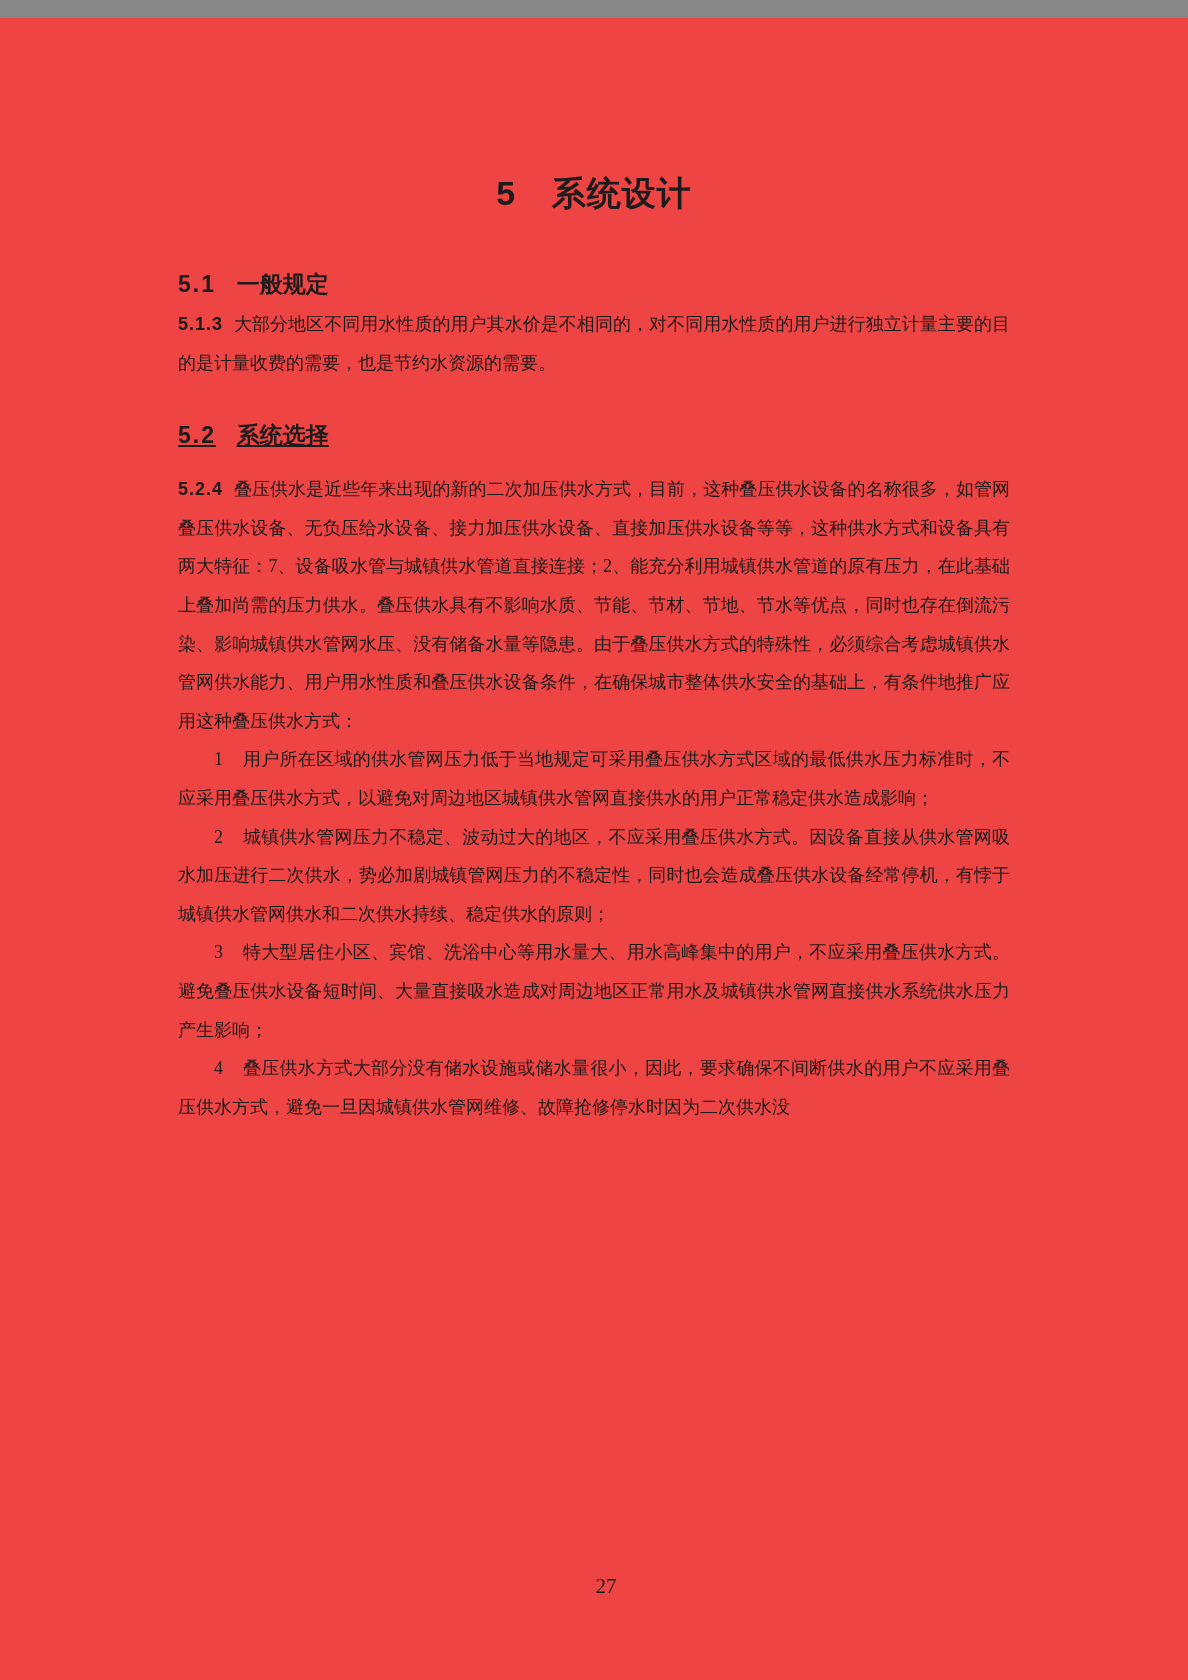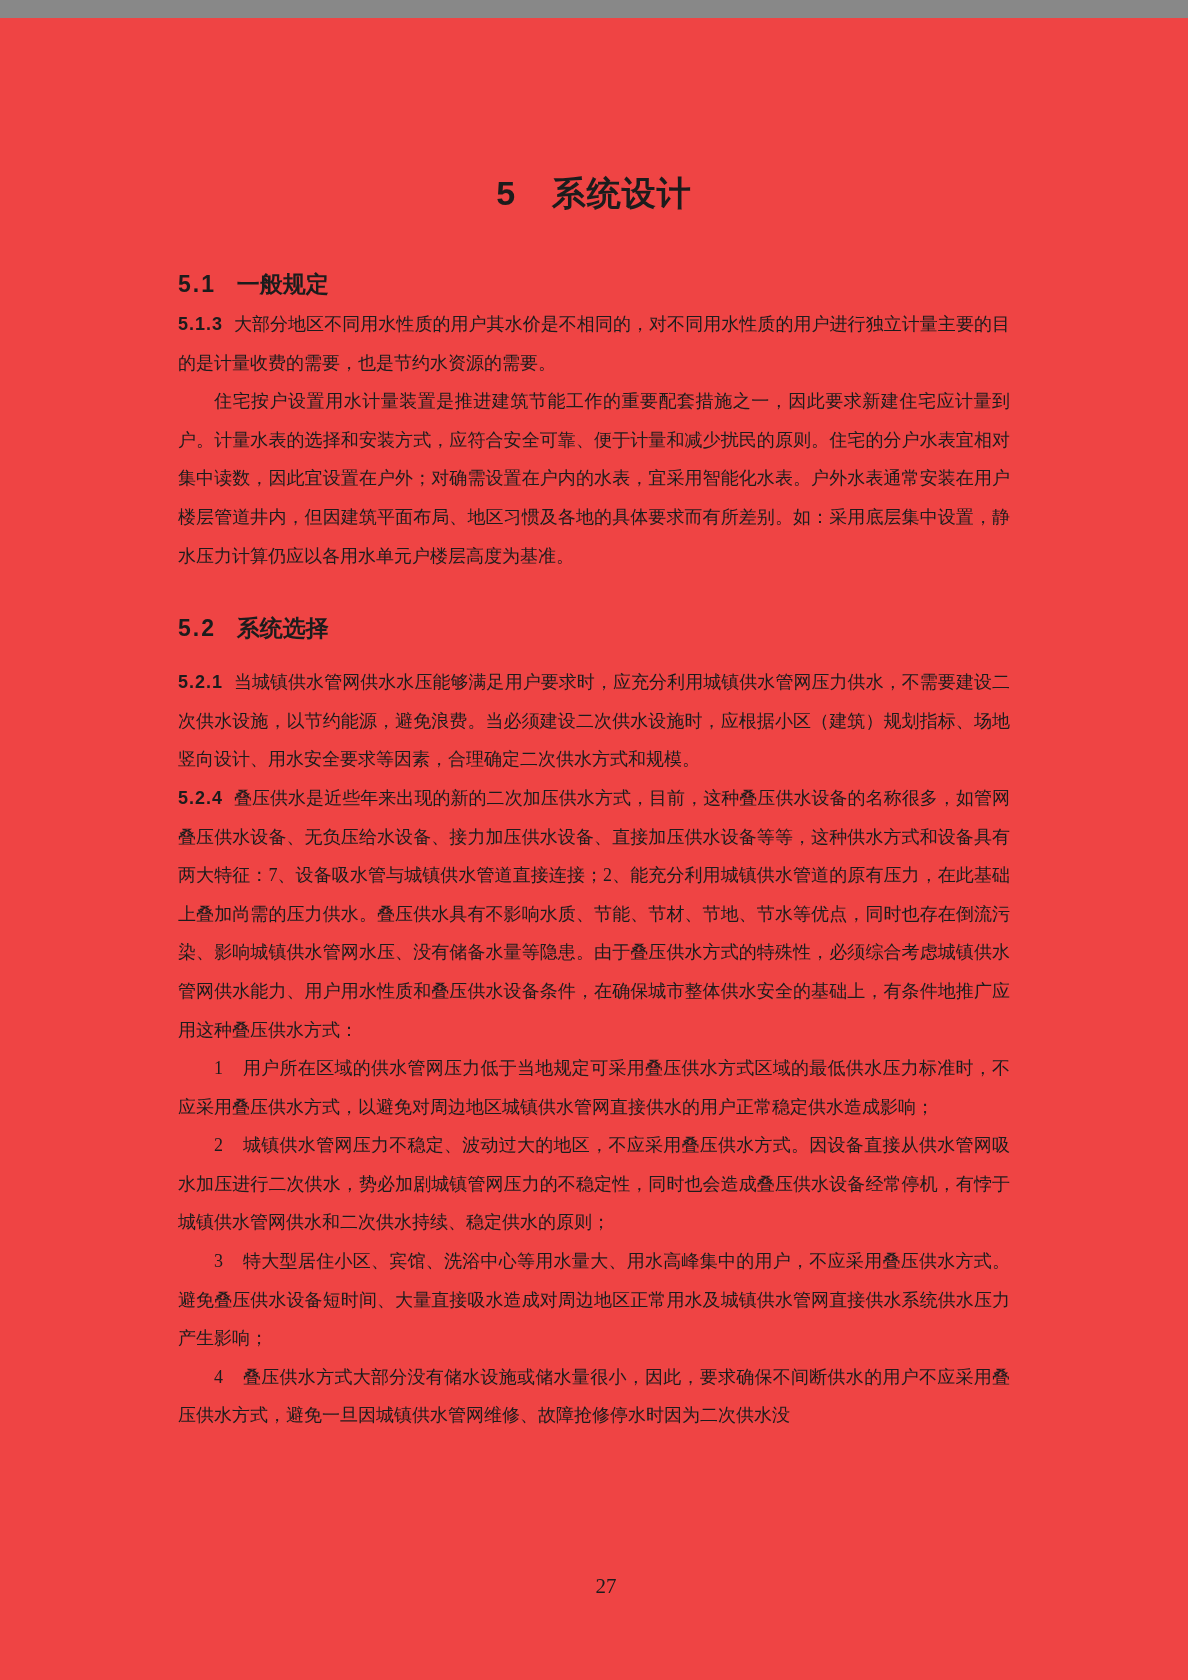--- a/index.html
+++ b/index.html
@@ -30,21 +30,21 @@
   .section-heading {
     text-align: left;
     font-family: "Liberation Sans", "DejaVu Sans", sans-serif;
     font-weight: bold;
     font-size: 23px;
     line-height: 1;
   }
   .section-heading .sec-num { margin-right: 0.9em; letter-spacing: 2px; }
   #heading-5-1 { margin-top: 63px; }
   #body-5-1 { margin-top: 9px; }
-  #heading-5-2 { margin-top: 42px; }
+  #heading-5-2 { margin-top: 42px; text-decoration: underline; }
   #body-5-2 { margin-top: 23px; }
   .body-text {
     font-family: "Liberation Serif", "DejaVu Serif", serif;
     font-size: 18px;
     line-height: 38.6px;
     text-align: justify;
   }
   .para { margin: 0; }
   .para.indent { text-indent: 2em; }
   .clause-num {
@@ -70,27 +70,25 @@
 
 <div class="page">
   <div class="content">
 
     <h1 class="chapter-title"><span>5</span><span class="chap-name">系统设计</span></h1>
 
     <h2 class="section-heading" id="heading-5-1"><span class="sec-num">5.1</span><span>一般规定</span></h2>
 
     <div class="body-text" id="body-5-1">
       <p class="para"><span class="clause-num">5.1.3</span><span>大部分地区不同用水性质的用户其水价是不相同的，对不同用水性质的用户进行独立计量主要的目的是计量收费的需要，也是节约水资源的需要。</span></p>
-      <p class="para indent"><span>住宅按户设置用水计量装置是推进建筑节能工作的重要配套措施之一，因此要求新建住宅应计量到户。计量水表的选择和安装方式，应符合安全可靠、便于计量和减少扰民的原则。住宅的分户水表宜相对集中读数，因此宜设置在户外；对确需设置在户内的水表，宜采用智能化水表。户外水表通常安装在用户楼层管道井内，但因建筑平面布局、地区习惯及各地的具体要求而有所差别。如：采用底层集中设置，静水压力计算仍应以各用水单元户楼层高度为基准。</span></p>
     </div>
 
     <h2 class="section-heading" id="heading-5-2"><span class="sec-num">5.2</span><span>系统选择</span></h2>
 
     <div class="body-text" id="body-5-2">
-      <p class="para"><span class="clause-num">5.2.1</span><span>当城镇供水管网供水水压能够满足用户要求时，应充分利用城镇供水管网压力供水，不需要建设二次供水设施，以节约能源，避免浪费。当必须建设二次供水设施时，应根据小区（建筑）规划指标、场地竖向设计、用水安全要求等因素，合理确定二次供水方式和规模。</span></p>
       <p class="para"><span class="clause-num">5.2.4</span><span>叠压供水是近些年来出现的新的二次加压供水方式，目前，这种叠压供水设备的名称很多，如管网叠压供水设备、无负压给水设备、接力加压供水设备、直接加压供水设备等等，这种供水方式和设备具有两大特征：7、设备吸水管与城镇供水管道直接连接；2、能充分利用城镇供水管道的原有压力，在此基础上叠加尚需的压力供水。叠压供水具有不影响水质、节能、节材、节地、节水等优点，同时也存在倒流污染、影响城镇供水管网水压、没有储备水量等隐患。由于叠压供水方式的特殊性，必须综合考虑城镇供水管网供水能力、用户用水性质和叠压供水设备条件，在确保城市整体供水安全的基础上，有条件地推广应用这种叠压供水方式：</span></p>
 
       <p class="para indent"><span class="item-num">1</span><span>用户所在区域的供水管网压力低于当地规定可采用叠压供水方式区域的最低供水压力标准时，不应采用叠压供水方式，以避免对周边地区城镇供水管网直接供水的用户正常稳定供水造成影响；</span></p>
       <p class="para indent"><span class="item-num">2</span><span>城镇供水管网压力不稳定、波动过大的地区，不应采用叠压供水方式。因设备直接从供水管网吸水加压进行二次供水，势必加剧城镇管网压力的不稳定性，同时也会造成叠压供水设备经常停机，有悖于城镇供水管网供水和二次供水持续、稳定供水的原则；</span></p>
       <p class="para indent"><span class="item-num">3</span><span>特大型居住小区、宾馆、洗浴中心等用水量大、用水高峰集中的用户，不应采用叠压供水方式。避免叠压供水设备短时间、大量直接吸水造成对周边地区正常用水及城镇供水管网直接供水系统供水压力产生影响；</span></p>
       <p class="para indent"><span class="item-num">4</span><span>叠压供水方式大部分没有储水设施或储水量很小，因此，要求确保不间断供水的用户不应采用叠压供水方式，避免一旦因城镇供水管网维修、故障抢修停水时因为二次供水没</span></p>
     </div>
 
   </div>
 

